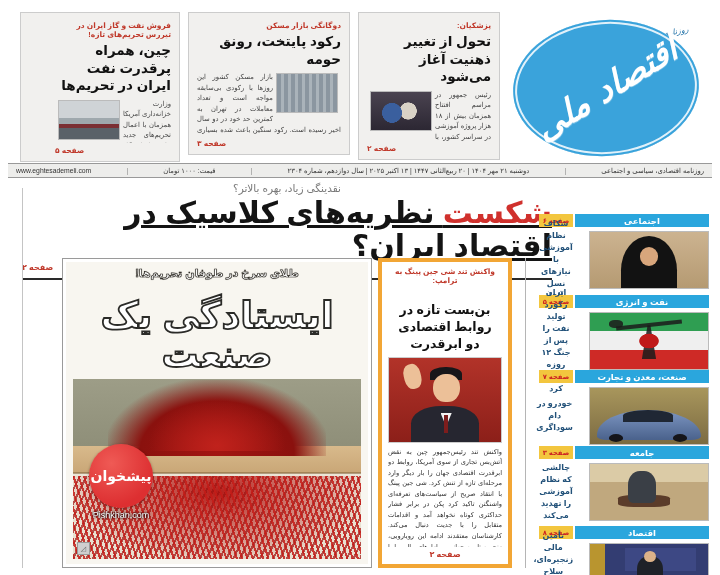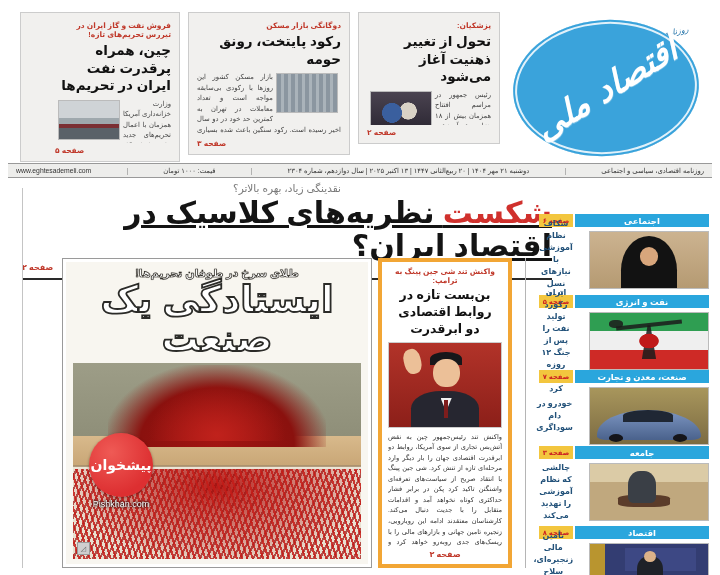--- a/index.html
+++ b/index.html
@@ -12,21 +12,21 @@
   .masthead-tagline{position:absolute;top:26px;right:26px;font-size:8px;color:#1d6fa6;transform:rotate(-10deg);font-style:italic;}
   .logo-ellipse{position:absolute;left:8px;top:16px;width:186px;height:136px;background:#3aa3db;border-radius:50%;
     box-shadow:inset 0 0 0 2px #3aa3db, inset 0 0 0 4px rgba(255,255,255,.85);
     display:flex;align-items:center;justify-content:center;transform:rotate(-4deg);}
   .logo-title{color:#fff;font-family:"DejaVu Serif","Liberation Serif",serif;font-weight:bold;font-style:italic;
     font-size:34px;transform:rotate(-28deg) skewX(-6deg);white-space:nowrap;text-shadow:0 1px 0 rgba(255,255,255,.3);}
 
   
   .top-stories{position:absolute;left:8px;top:12px;width:492px;display:flex;gap:8px;align-items:flex-start;}
   .top-story{background:#f1f0ee;border:1px solid #ccc;padding:8px 8px 6px;display:flex;flex-direction:column;}
-  .ts0{width:142px;height:132px;}
+  .ts0{width:142px;height:148px;}
   .ts1{width:162px;height:143px;}
   .ts2{width:160px;height:150px;padding-left:34px;}
   .ts-kicker{color:#c0392b;font-size:7.5px;font-weight:bold;margin-bottom:3px;}
   .ts-title{margin:0 0 4px;font-size:13.5px;font-weight:900;color:#111;line-height:1.3;}
   .ts-body{flex:1;overflow:hidden;font-size:6.8px;color:#444;text-align:justify;line-height:1.55;}
   .ts-photo{width:62px;height:40px;margin:1px 3px 2px;border:1px solid #bbb;}
   .float-r{float:left;}  
   .float-l{float:right;}
   .photo-ship{background:linear-gradient(180deg,#cfd3d6 0 45%,#9fa8ad 45% 60%,#7b2f33 60% 72%,#5a6168 72% 100%);}
   .photo-city{background:
@@ -50,21 +50,21 @@
   .lead-kicker{text-align:center;color:#7a7a7a;font-size:10.5px;margin-bottom:2px;}
   .lead-title{margin:0;font-size:30px;font-weight:900;color:#141414;line-height:1.1;letter-spacing:-.5px;text-decoration:underline;}
   .lead-title .hl{color:#d0312d;}
   .lead-page{color:#c0392b;font-size:8px;font-weight:bold;text-align:left;margin-top:1px;}
   .left-rule{position:absolute;left:22px;top:188px;width:1px;height:380px;background:#c4c4c4;}
 
   
   .promo{position:absolute;left:62px;top:258px;width:310px;height:310px;background:#f8f6f0;
     border:1px solid #9a9a9a;box-shadow:0 0 0 3px #fff inset;padding:8px 10px;display:flex;flex-direction:column;}
   .promo-kicker{text-align:center;font-size:11px;font-weight:bold;color:#fff;
-    -webkit-text-stroke:.7px #33302a;text-shadow:0 0 1px #33302a;margin-bottom:1px;}
+    -webkit-text-stroke:.7px #33302a;text-shadow:0 0 1px #33302a;margin-bottom:17px;}
   .promo-title{margin:0 0 4px;text-align:center;font-size:37px;font-weight:900;color:#fff;
     -webkit-text-stroke:1.8px #2b2b28;letter-spacing:-1px;line-height:1.05;}
   .saffron-photo{position:relative;flex:1;overflow:hidden;
     background:linear-gradient(180deg,#9d9d87 0%,#8f8f79 37%,#d8b98b 37.5%,#c9a777 52%,#ece5d6 52.5%,#e7dfcf 100%);}
   .saffron-mound{position:absolute;top:1%;left:12%;width:76%;height:42%;
     background:radial-gradient(ellipse at 50% 95%,#a31512 0%,#8a110e 50%,rgba(138,17,14,0) 74%);}
   .saffron-mound2{position:absolute;top:10%;left:26%;width:48%;height:30%;
     background:radial-gradient(ellipse at 50% 90%,#c0221c 0%,rgba(192,34,28,0) 70%);}
   .saffron-threads{position:absolute;bottom:0;left:0;width:100%;height:46%;
     background:
@@ -77,21 +77,21 @@
     box-shadow:0 1px 3px rgba(0,0,0,.4);}
   .brand-name{color:#fff;font-size:14px;font-weight:bold;}
   .brand-domain{position:absolute;left:10px;top:calc(36% + 66px);width:76px;text-align:center;
     color:#fff;font-size:9px;text-shadow:0 0 2px #000,0 0 3px #000;direction:ltr;}
   .credit-tag{position:absolute;left:4px;bottom:4px;width:13px;height:13px;background:#cfcfcf;border:1px solid #9a9a9a;
     color:#666;font-size:7px;display:flex;align-items:center;justify-content:center;}
 
   
   .feature{position:absolute;left:378px;top:258px;width:134px;height:310px;background:#fff;
     border:4px solid #f2a635;padding:5px 6px;display:flex;flex-direction:column;}
-  .feature-kicker{color:#c0392b;font-size:7.5px;font-weight:bold;text-align:center;margin-bottom:2px;}
+  .feature-kicker{color:#c0392b;font-size:7.5px;font-weight:bold;text-align:center;margin-bottom:17px;}
   .feature-title{margin:0 4px 4px;font-size:12.5px;font-weight:900;color:#111;text-align:center;line-height:1.35;}
   .xi-photo{position:relative;width:100%;height:86px;overflow:hidden;border:1px solid #ccc;
     background:linear-gradient(180deg,#b23329,#8c1f19);}
   .xi-hand{position:absolute;top:7%;left:13%;width:15%;height:30%;background:#ecc098;border-radius:42%;transform:rotate(-14deg);}
   .xi-hair{position:absolute;top:11%;left:37%;width:28%;height:16%;background:#17171a;border-radius:50% 50% 0 0;}
   .xi-face{position:absolute;top:19%;left:39%;width:24%;height:34%;background:#ecc098;border-radius:46%;}
   .xi-suit{position:absolute;bottom:-4%;left:20%;width:60%;height:46%;background:#262630;border-radius:45% 45% 0 0;}
   .xi-shirt{position:absolute;bottom:18%;left:46%;width:10%;height:16%;background:#f2f2f2;clip-path:polygon(0 0,100% 0,50% 100%);}
   .xi-tie{position:absolute;bottom:10%;left:49.5%;width:3.5%;height:22%;background:#7d1d1d;}
   .feature-body{flex:1;overflow:hidden;font-size:6.6px;color:#333;text-align:justify;line-height:1.6;margin-top:4px;}

